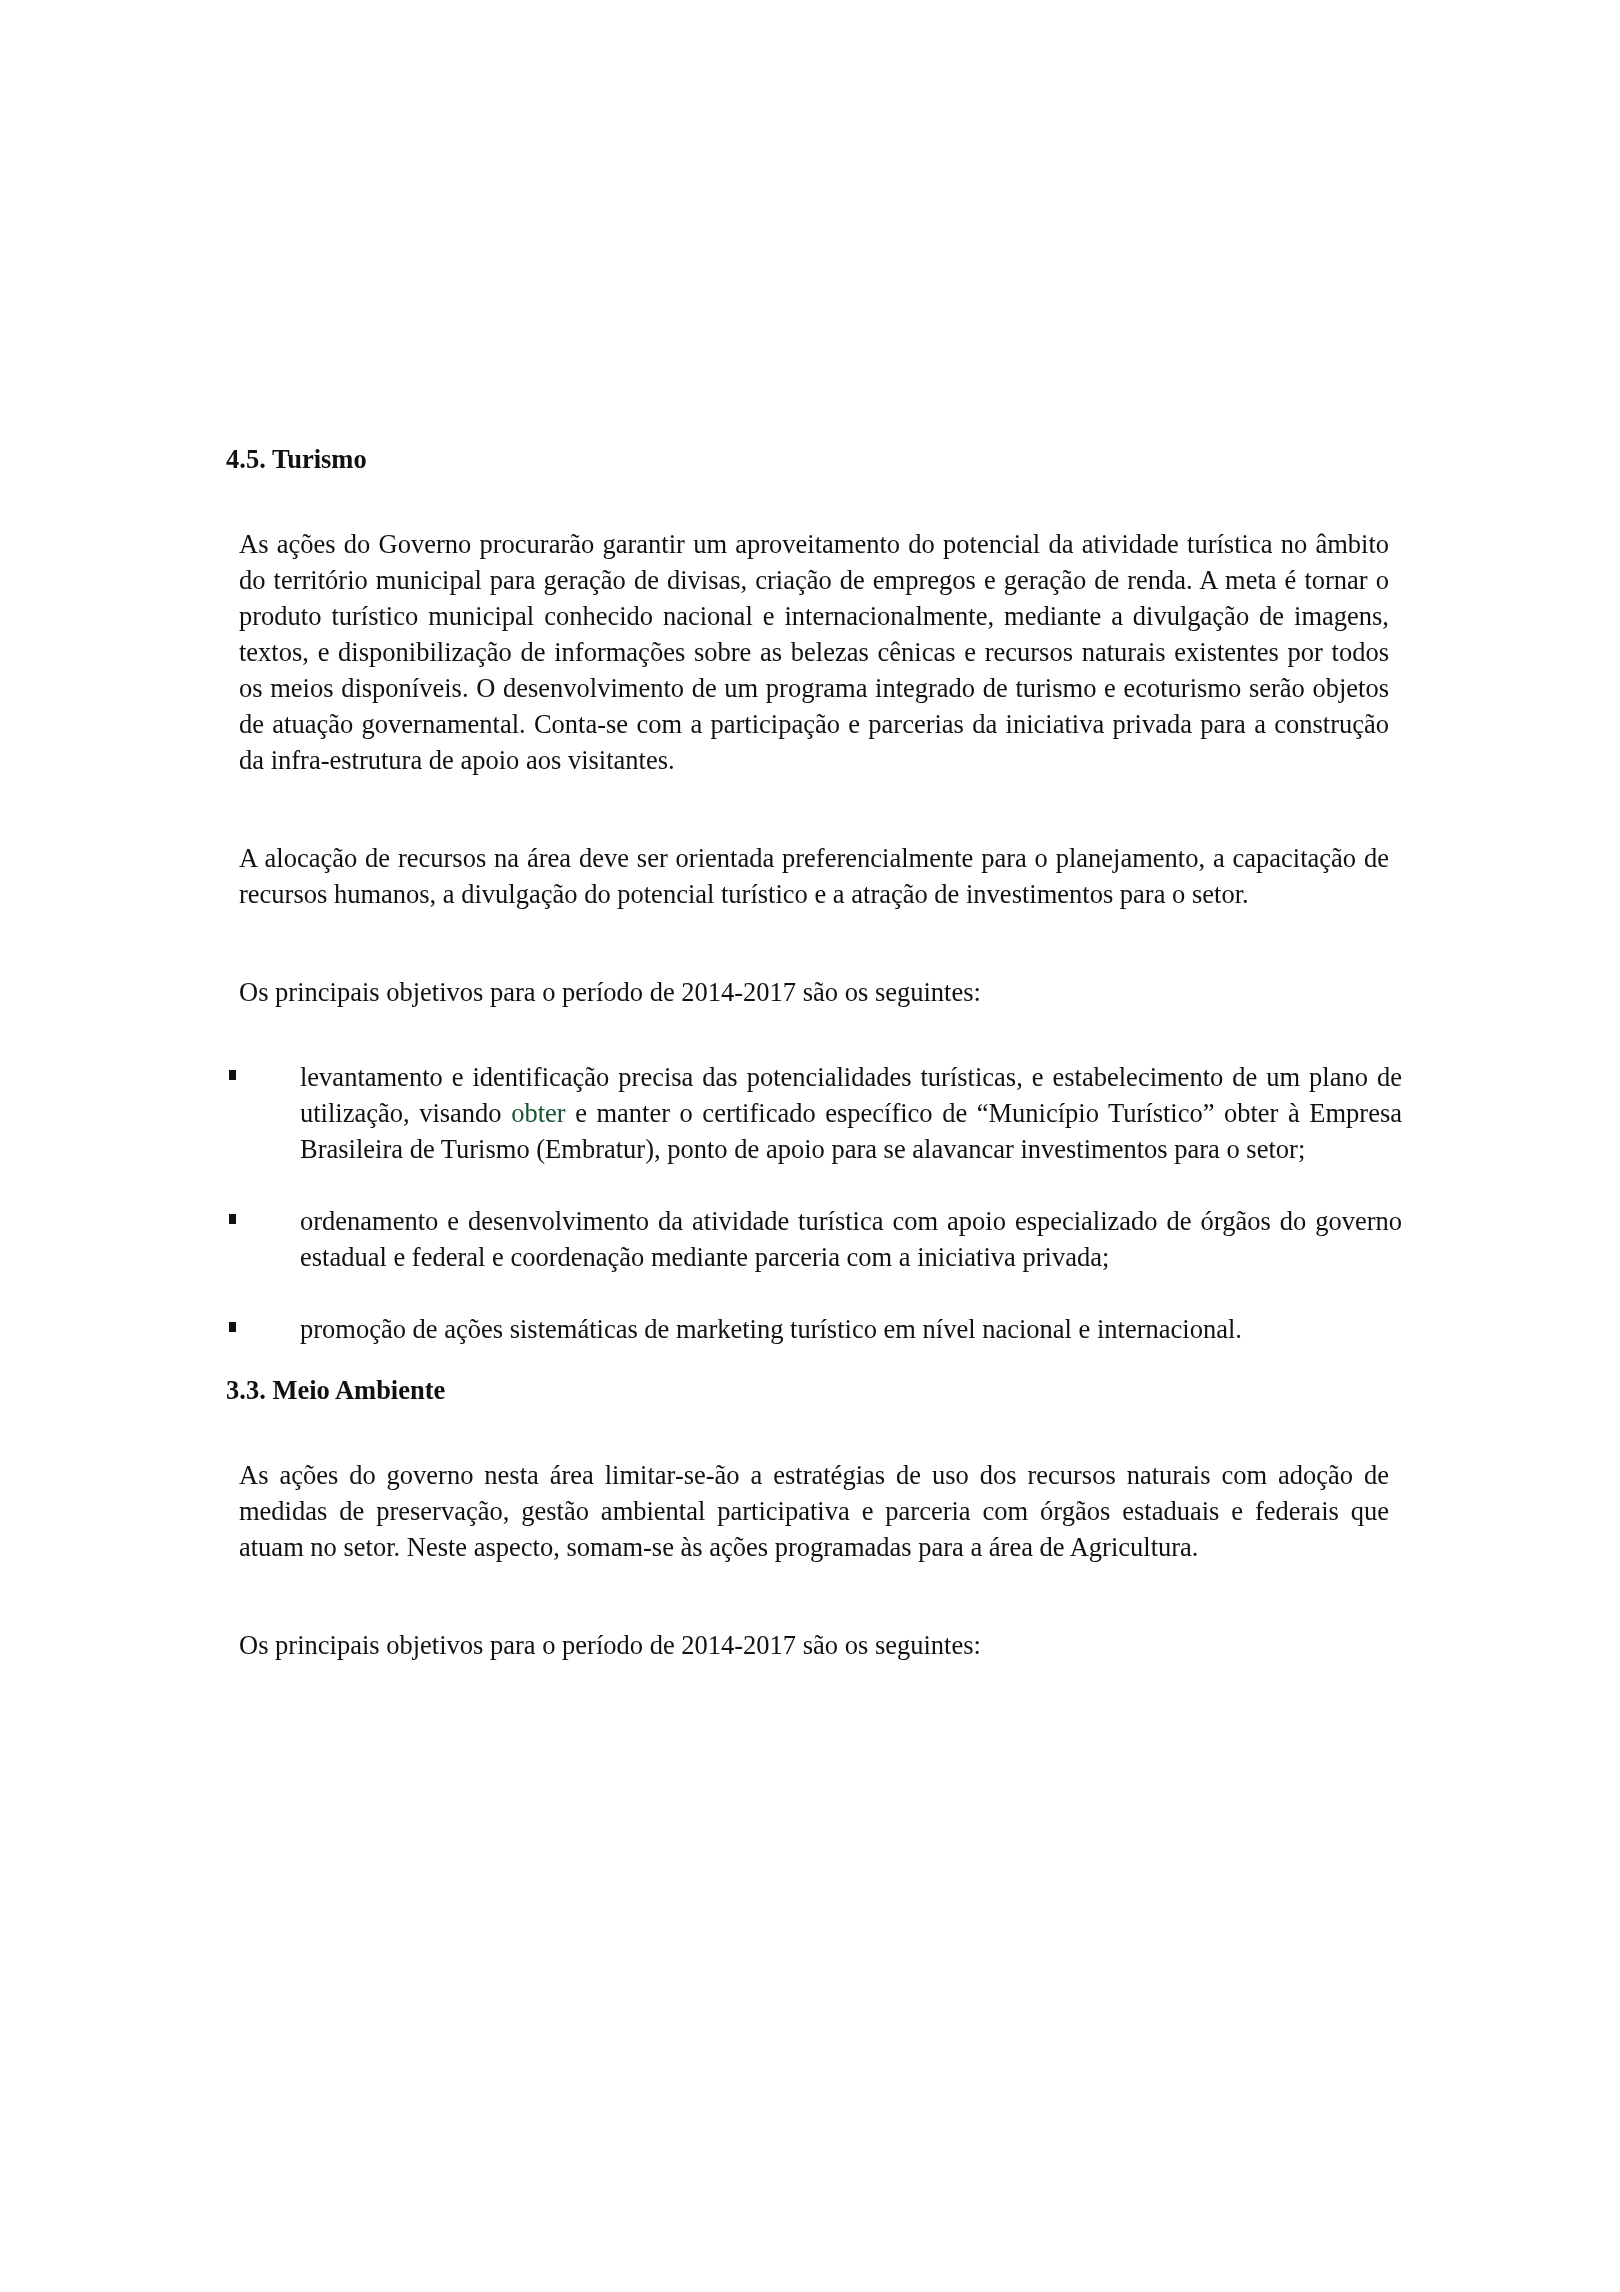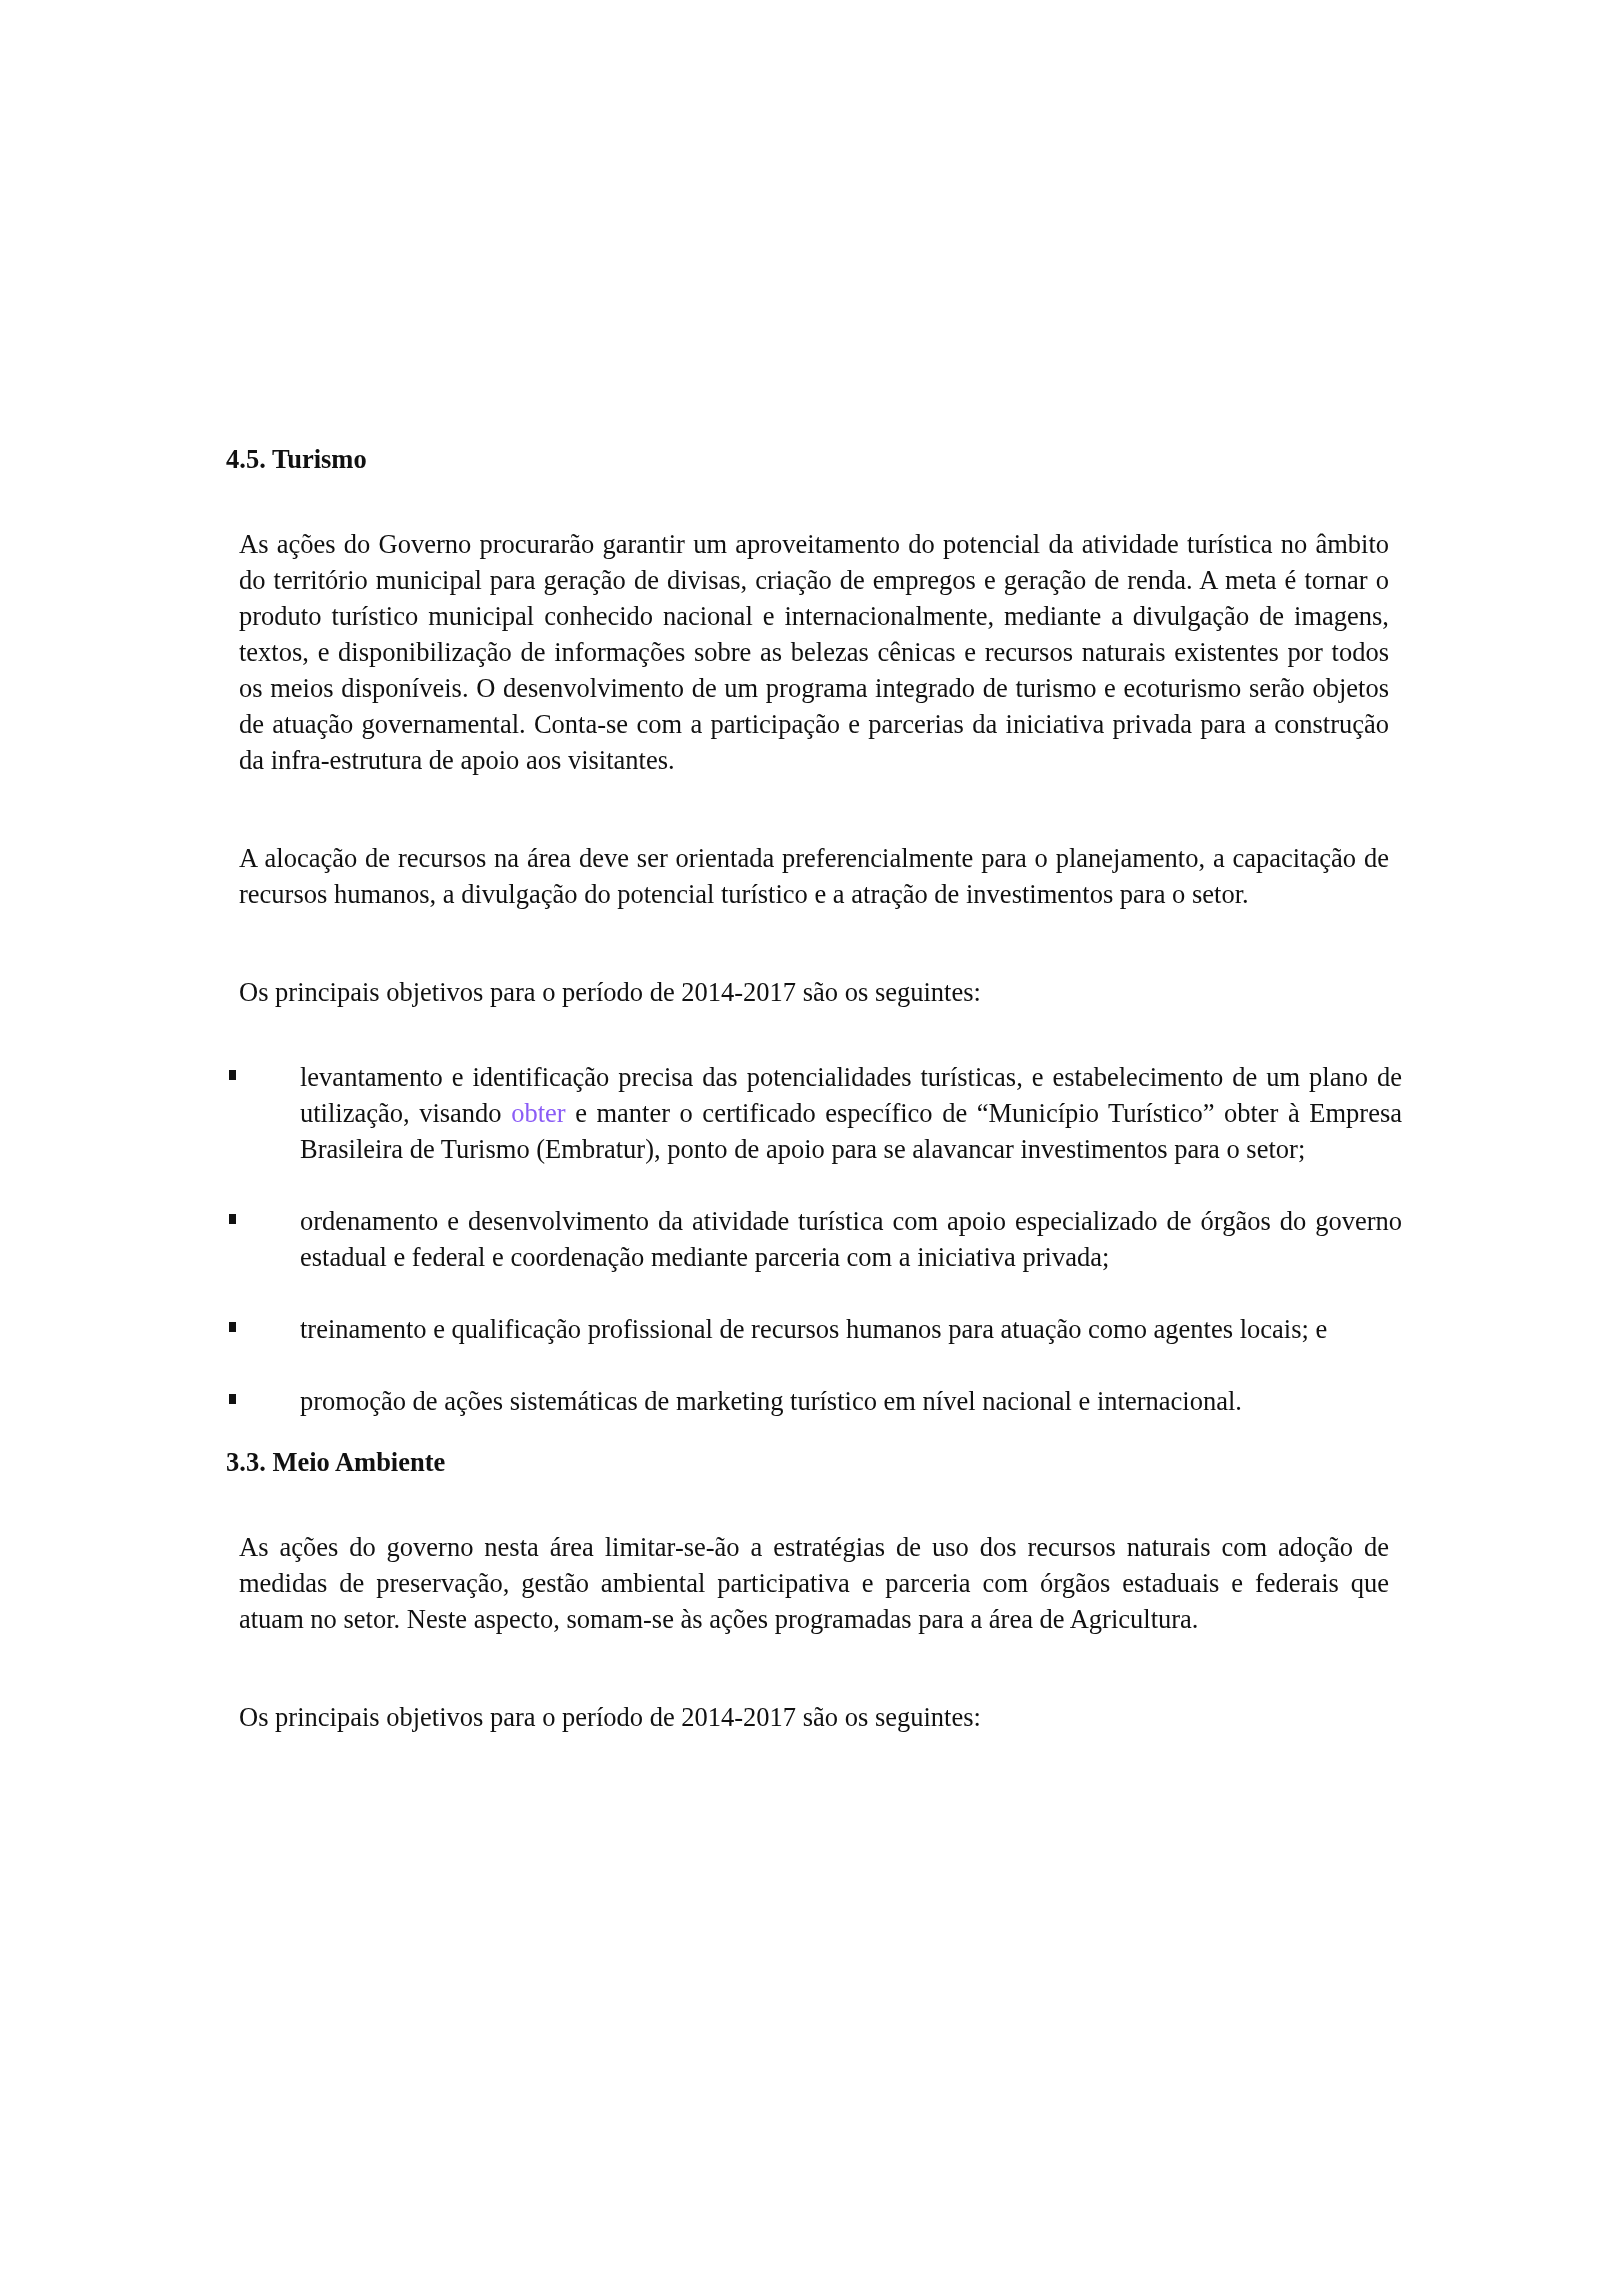--- a/index.html
+++ b/index.html
@@ -8,21 +8,21 @@
   .page { position: absolute; left: 226px; top: 442px; width: 1176px; }
   .heading { font-weight: bold; font-size: 26.5px; line-height: 35px; margin: 0; }
   .para { font-size: 26.5px; line-height: 36px; text-align: justify; margin: 13px; }
   .gap-h { height: 36px; }
   .gap-p { height: 36px; }
   .bullets { list-style: none; margin: 0; padding: 0; }
   .bullet { position: relative; padding-left: 74px; font-size: 26.5px; line-height: 36px;
             text-align: justify; margin: 0 0 36px 0; }
   .bullet:last-child { margin-bottom: 4px; }
   .bullet-icon { position: absolute; left: 2.9px; top: 10.8px; width: 6.9px; height: 9.8px; background: #111; }
-  .hl { color: #8b5cf6; }
+  .hl { color: #14532d; }
 </style>
 </head>
 <body>
 
 <div class="page">
   <h2 class="heading">4.5. Turismo</h2>
   <div class="gap-h"></div>
   <p class="para">As ações do Governo procurarão garantir um aproveitamento do potencial da atividade turística no âmbito do território municipal para geração de divisas, criação de empregos e geração de renda. A meta é tornar o produto turístico municipal conhecido nacional e internacionalmente, mediante a divulgação de imagens, textos, e disponibilização de informações sobre as belezas cênicas e recursos naturais existentes por todos os meios disponíveis. O desenvolvimento de um programa integrado de turismo e ecoturismo serão objetos de atuação governamental. Conta-se com a participação e parcerias da iniciativa privada para a construção da infra-estrutura de apoio aos visitantes.</p>
   <div class="gap-p"></div>
   <p class="para">A alocação de recursos na área deve ser orientada preferencialmente para o planejamento, a capacitação de recursos humanos, a divulgação do potencial turístico e a atração de investimentos para o setor.</p>
@@ -34,21 +34,20 @@
     <li class="bullet">
       <span class="bullet-icon"></span>
       <span>levantamento e identificação precisa das potencialidades turísticas, e estabelecimento de um plano de utilização, visando </span><span class="hl">obter</span><span> e manter o certificado específico de “Município Turístico” obter à Empresa Brasileira de Turismo (Embratur),  ponto de apoio para se alavancar investimentos para o setor;</span>
     </li>
     <li class="bullet">
       <span class="bullet-icon"></span>
       <span>ordenamento e desenvolvimento da atividade turística com apoio especializado de órgãos do governo estadual e federal e coordenação mediante parceria com a iniciativa privada;</span>
     </li>
     <li class="bullet">
       <span class="bullet-icon"></span>
-      <span>treinamento e qualificação profissional de recursos humanos para atuação como agentes locais; e</span>
     </li>
     <li class="bullet">
       <span class="bullet-icon"></span>
       <span>promoção de ações sistemáticas de marketing turístico em nível nacional e internacional.</span>
     </li>
   </ul>
 
   <div style="height:21.6px"></div>
   <h2 class="heading">3.3. Meio Ambiente</h2>
   <div class="gap-h"></div>

